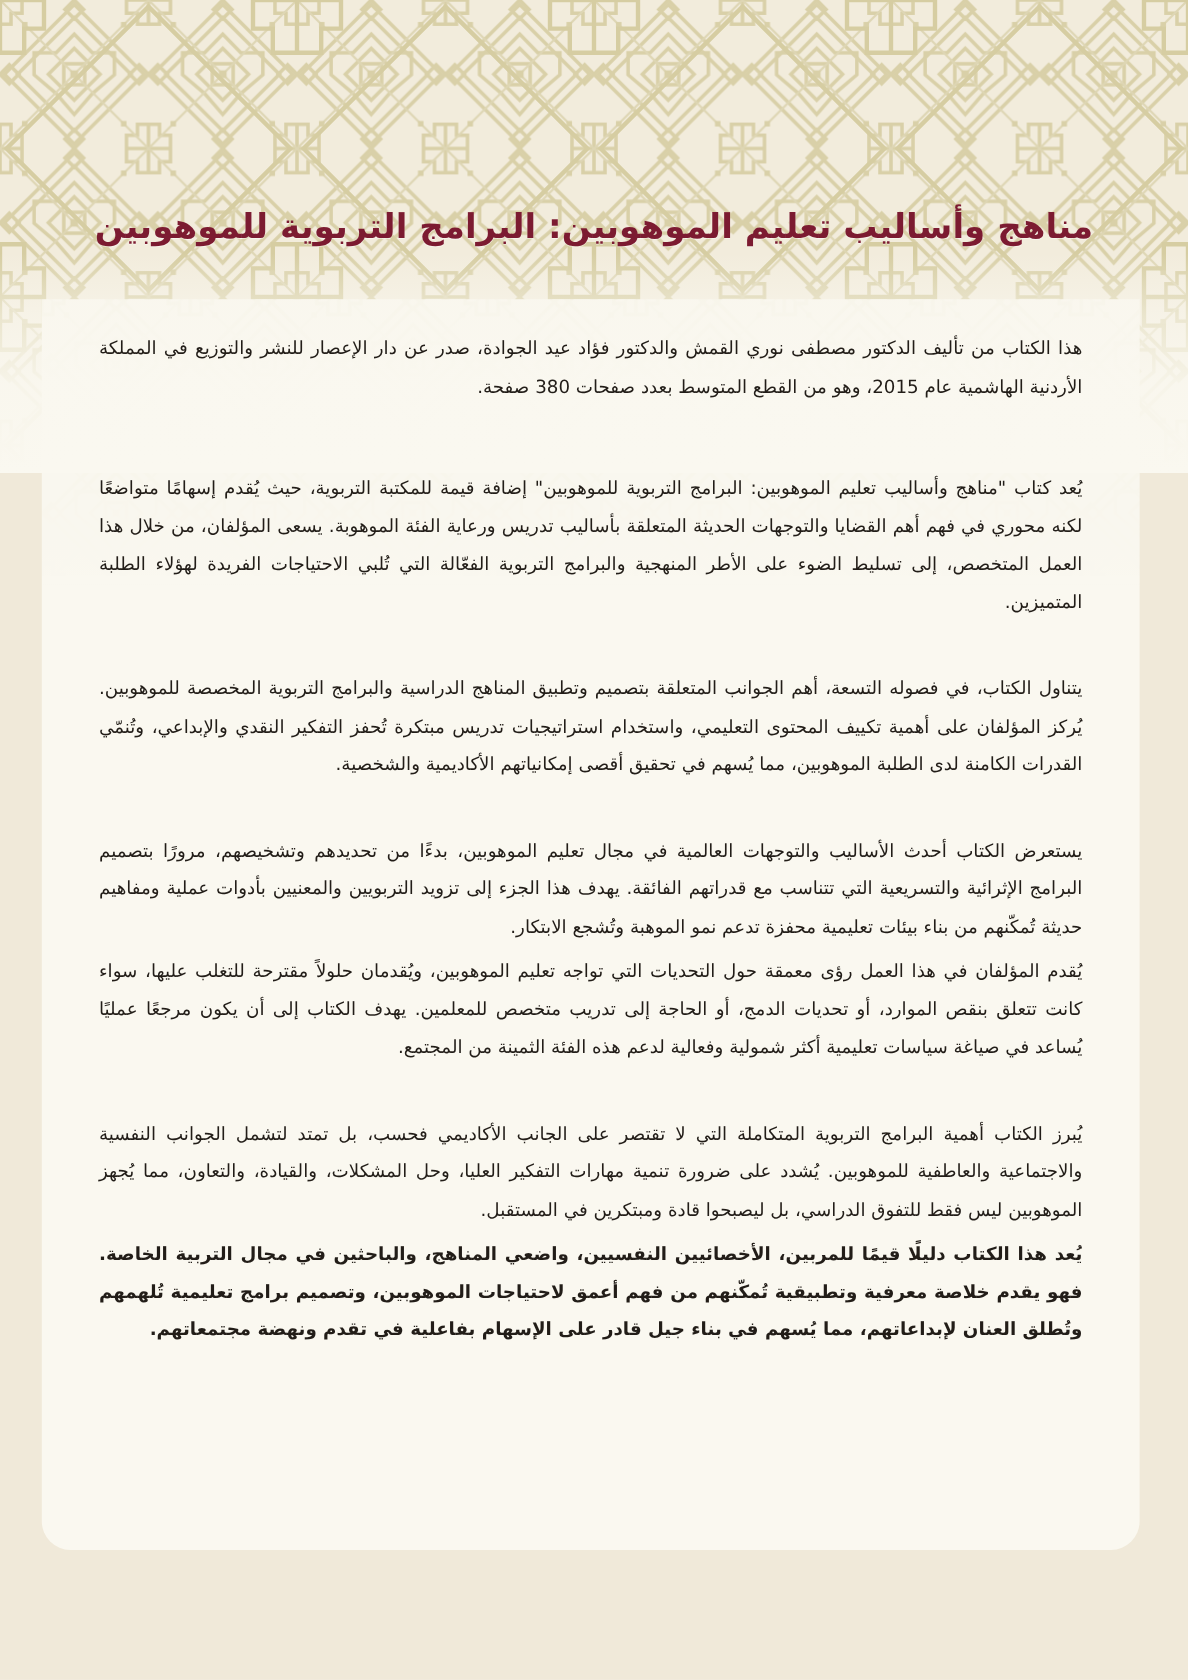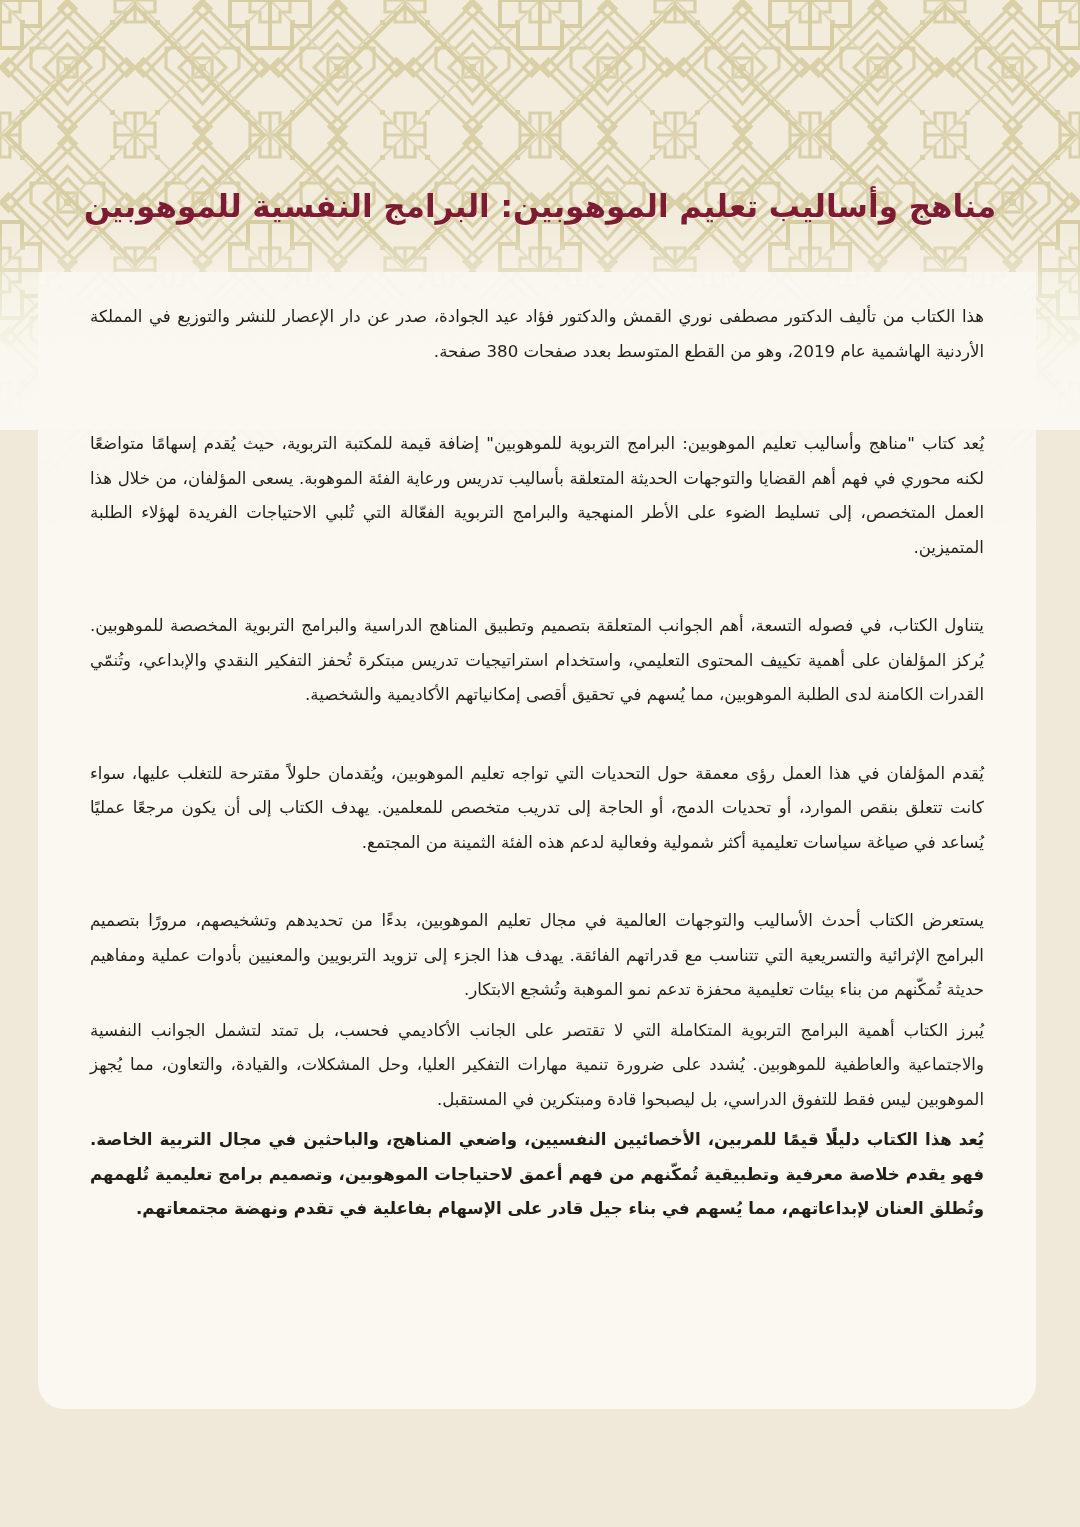--- a/index.html
+++ b/index.html
@@ -180,26 +180,26 @@
   <div class="sheet">
     <div class="sheet-watermark">
       <svg viewBox="0 0 998 260" xmlns="http://www.w3.org/2000/svg" aria-hidden="true">
         <rect x="0" y="0" width="998" height="260" fill="url(#kufic)"></rect>
       </svg>
       <div class="sheet-wm-fade"></div>
     </div>
   </div>
 
   <div class="title-wrap">
-    <h1 class="doc-title">مناهج وأساليب تعليم الموهوبين: البرامج النفسية للموهوبين</h1>
+    <h1 class="doc-title">مناهج وأساليب تعليم الموهوبين: البرامج التربوية للموهوبين</h1>
   </div>
 
   <div class="content">
-    <p class="para gap-xl">هذا الكتاب من تأليف الدكتور مصطفى نوري القمش والدكتور فؤاد عيد الجوادة، صدر عن دار الإعصار للنشر والتوزيع في المملكة الأردنية الهاشمية عام 2019، وهو من القطع المتوسط بعدد صفحات 380 صفحة.</p>
+    <p class="para gap-xl">هذا الكتاب من تأليف الدكتور مصطفى نوري القمش والدكتور فؤاد عيد الجوادة، صدر عن دار الإعصار للنشر والتوزيع في المملكة الأردنية الهاشمية عام 2015، وهو من القطع المتوسط بعدد صفحات 380 صفحة.</p>
     <p class="para gap-lg">يُعد كتاب "مناهج وأساليب تعليم الموهوبين: البرامج التربوية للموهوبين" إضافة قيمة للمكتبة التربوية، حيث يُقدم إسهامًا متواضعًا لكنه محوري في فهم أهم القضايا والتوجهات الحديثة المتعلقة بأساليب تدريس ورعاية الفئة الموهوبة. يسعى المؤلفان، من خلال هذا العمل المتخصص، إلى تسليط الضوء على الأطر المنهجية والبرامج التربوية الفعّالة التي تُلبي الاحتياجات الفريدة لهؤلاء الطلبة المتميزين.</p>
     <p class="para gap-lg">يتناول الكتاب، في فصوله التسعة، أهم الجوانب المتعلقة بتصميم وتطبيق المناهج الدراسية والبرامج التربوية المخصصة للموهوبين. يُركز المؤلفان على أهمية تكييف المحتوى التعليمي، واستخدام استراتيجيات تدريس مبتكرة تُحفز التفكير النقدي والإبداعي، وتُنمّي القدرات الكامنة لدى الطلبة الموهوبين، مما يُسهم في تحقيق أقصى إمكانياتهم الأكاديمية والشخصية.</p>
+    <p class="para tight">يستعرض الكتاب أحدث الأساليب والتوجهات العالمية في مجال تعليم الموهوبين، بدءًا من تحديدهم وتشخيصهم، مرورًا بتصميم البرامج الإثرائية والتسريعية التي تتناسب مع قدراتهم الفائقة. يهدف هذا الجزء إلى تزويد التربويين والمعنيين بأدوات عملية ومفاهيم حديثة تُمكّنهم من بناء بيئات تعليمية محفزة تدعم نمو الموهبة وتُشجع الابتكار.</p>
     <p class="para gap-lg">يُقدم المؤلفان في هذا العمل رؤى معمقة حول التحديات التي تواجه تعليم الموهوبين، ويُقدمان حلولاً مقترحة للتغلب عليها، سواء كانت تتعلق بنقص الموارد، أو تحديات الدمج، أو الحاجة إلى تدريب متخصص للمعلمين. يهدف الكتاب إلى أن يكون مرجعًا عمليًا يُساعد في صياغة سياسات تعليمية أكثر شمولية وفعالية لدعم هذه الفئة الثمينة من المجتمع.</p>
-    <p class="para tight">يستعرض الكتاب أحدث الأساليب والتوجهات العالمية في مجال تعليم الموهوبين، بدءًا من تحديدهم وتشخيصهم، مرورًا بتصميم البرامج الإثرائية والتسريعية التي تتناسب مع قدراتهم الفائقة. يهدف هذا الجزء إلى تزويد التربويين والمعنيين بأدوات عملية ومفاهيم حديثة تُمكّنهم من بناء بيئات تعليمية محفزة تدعم نمو الموهبة وتُشجع الابتكار.</p>
     <p class="para tight">يُبرز الكتاب أهمية البرامج التربوية المتكاملة التي لا تقتصر على الجانب الأكاديمي فحسب، بل تمتد لتشمل الجوانب النفسية والاجتماعية والعاطفية للموهوبين. يُشدد على ضرورة تنمية مهارات التفكير العليا، وحل المشكلات، والقيادة، والتعاون، مما يُجهز الموهوبين ليس فقط للتفوق الدراسي، بل ليصبحوا قادة ومبتكرين في المستقبل.</p>
     <p class="para">يُعد هذا الكتاب دليلًا قيمًا للمربين، الأخصائيين النفسيين، واضعي المناهج، والباحثين في مجال التربية الخاصة. فهو يقدم خلاصة معرفية وتطبيقية تُمكّنهم من فهم أعمق لاحتياجات الموهوبين، وتصميم برامج تعليمية تُلهمهم وتُطلق العنان لإبداعاتهم، مما يُسهم في بناء جيل قادر على الإسهام بفاعلية في تقدم ونهضة مجتمعاتهم.</p>
   </div>
 
 </div>
 
 </body></html>

